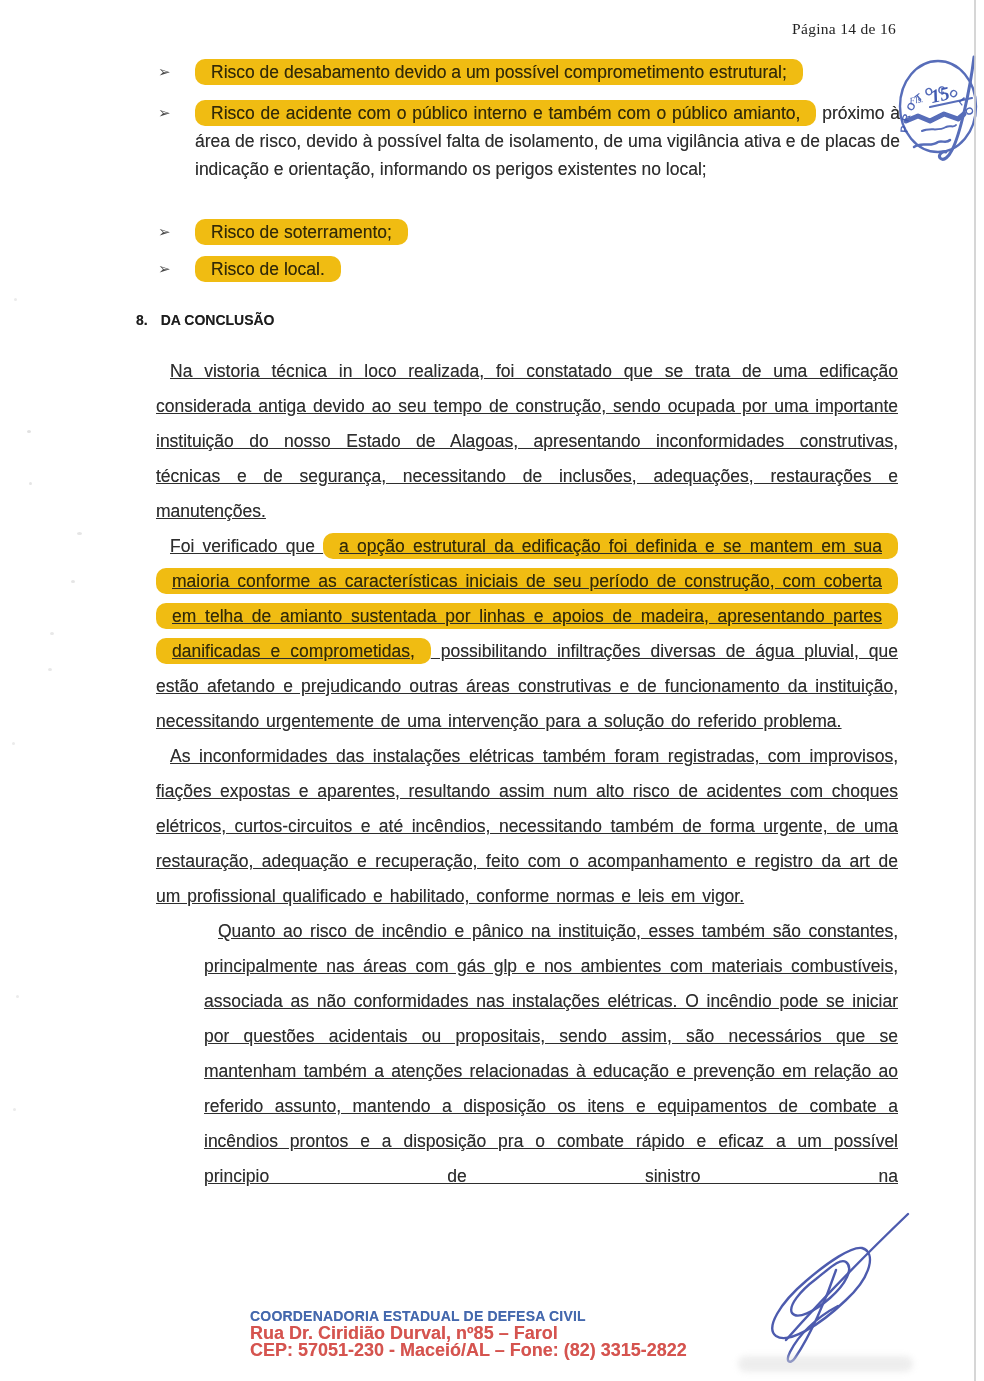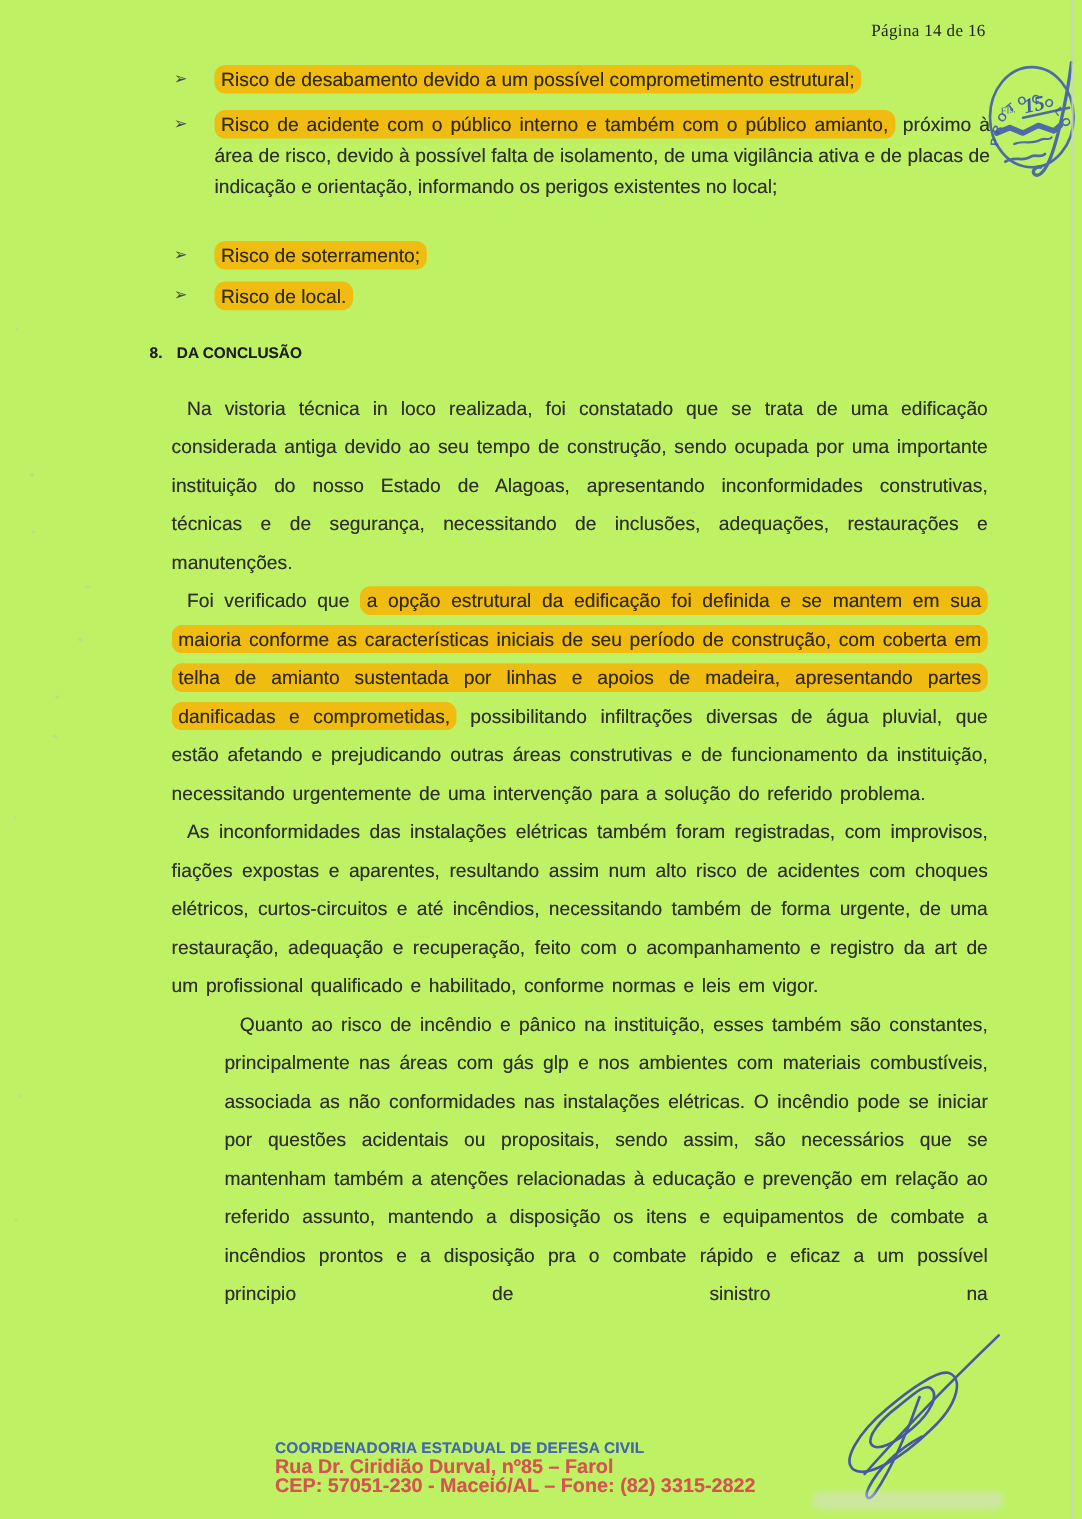--- a/index.html
+++ b/index.html
@@ -1,18 +1,18 @@
 <!DOCTYPE html>
 <html lang="pt"><head>
 <meta charset="utf-8">
 <style>
   html,body{margin:0;padding:0;background:#9a9a9a;}
   .page{
     position:relative;width:984px;height:1381px;margin:0 auto;
-    background:#bef264;overflow:hidden;
+    background:#ffffff;overflow:hidden;
     font-family:"Liberation Sans",sans-serif;color:#2e2e2e;
   }
   
   .pageno{
     position:absolute;top:20px;right:88px;
     font-family:"Liberation Serif",serif;font-size:15.5px;color:#222;
     letter-spacing:.3px;
   }
   
   .bullet{
@@ -20,38 +20,38 @@
     font-size:17.5px;line-height:28px;text-align:justify;
     text-shadow:0 0 .4px rgba(45,45,45,.55);
   }
   .bullet .marker{
     position:absolute;left:0;top:0;width:22px;color:#4a4a4a;
     font-size:15px;text-shadow:none;
   }
   .bullet .btext{display:block;margin-left:37px;}
   mark.hl{
     background:#f0bc12;color:#332a05;
-    padding:3px 6px;border-radius:10px;
+    padding:3px 16px;border-radius:10px;
     -webkit-box-decoration-break:clone;box-decoration-break:clone;
   }
   
   .heading{
     position:absolute;left:136px;top:312px;
     font-size:14px;font-weight:bold;color:#1d1d1d;
     text-shadow:0 0 .4px rgba(29,29,29,.5);
   }
   .heading .num{margin-right:13px;}
   
   .body-text{
     position:absolute;left:156px;top:354px;width:742px;
     font-size:17.5px;line-height:35px;text-align:justify;
     word-spacing:2px;
     text-shadow:0 0 .45px rgba(46,46,46,.55);
   }
-  .body-text p{margin:0;text-indent:14px;}
+  .body-text p{margin:0;text-indent:14px;text-decoration:underline;}
   .body-text p.last-justified{text-align-last:justify;margin-left:48px;}
   
   .footer{
     position:absolute;left:250px;top:1308px;width:480px;
     text-align:left;line-height:17px;
   }
   .footer .org{
     font-size:14px;font-weight:bold;color:#4468ad;letter-spacing:.2px;
     text-shadow:0 0 .5px rgba(68,104,173,.6);
   }

